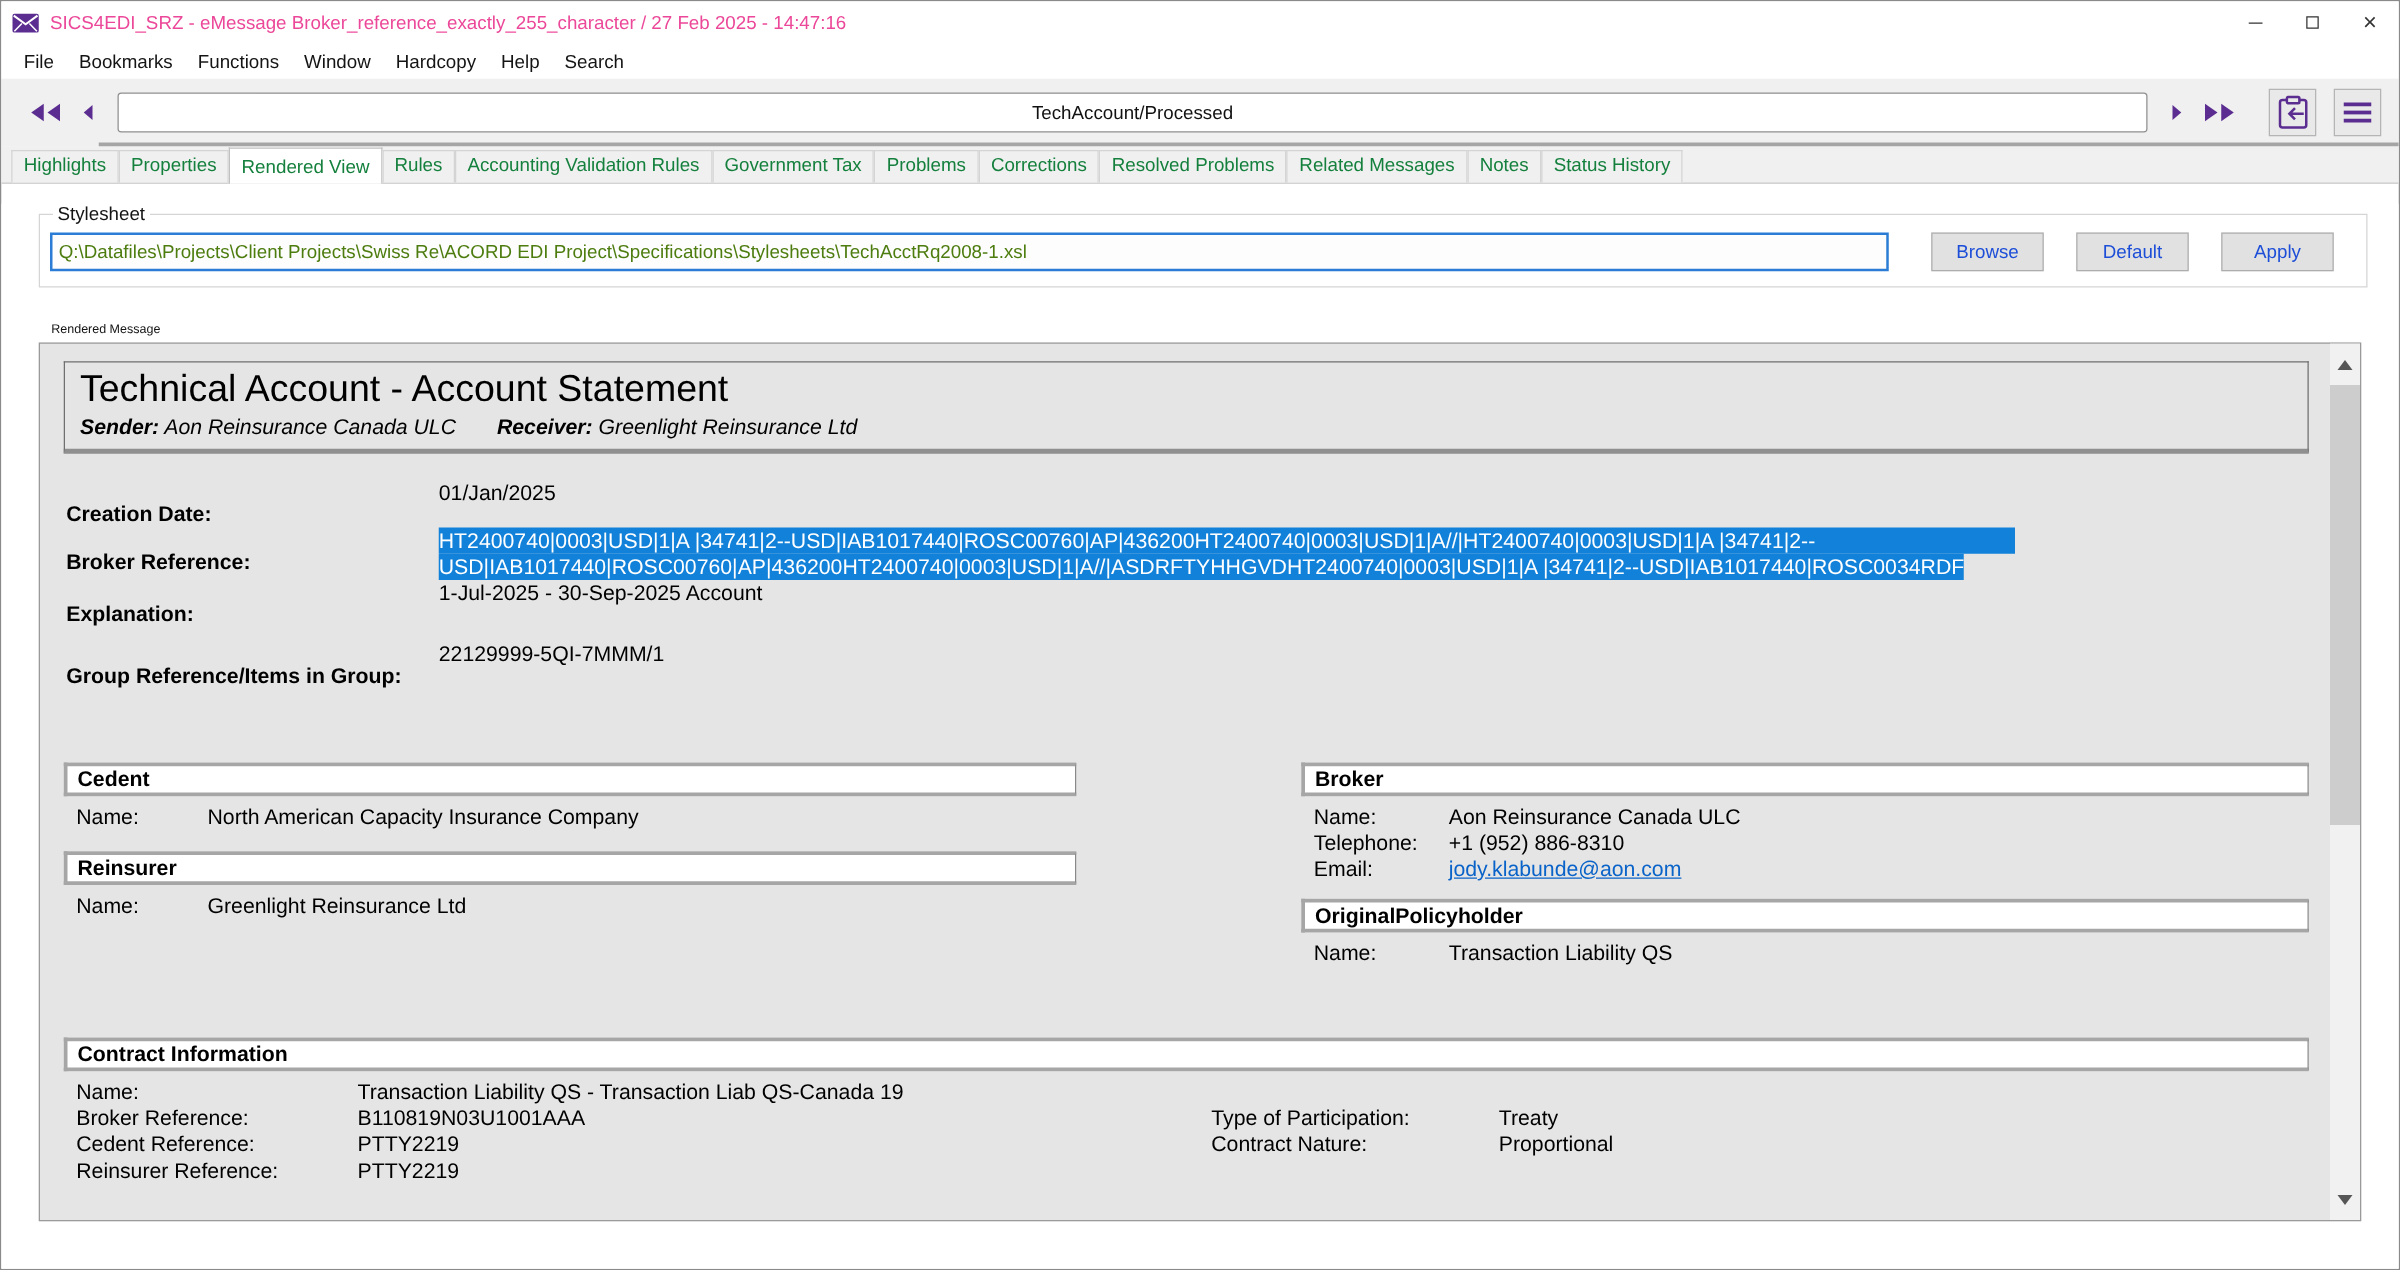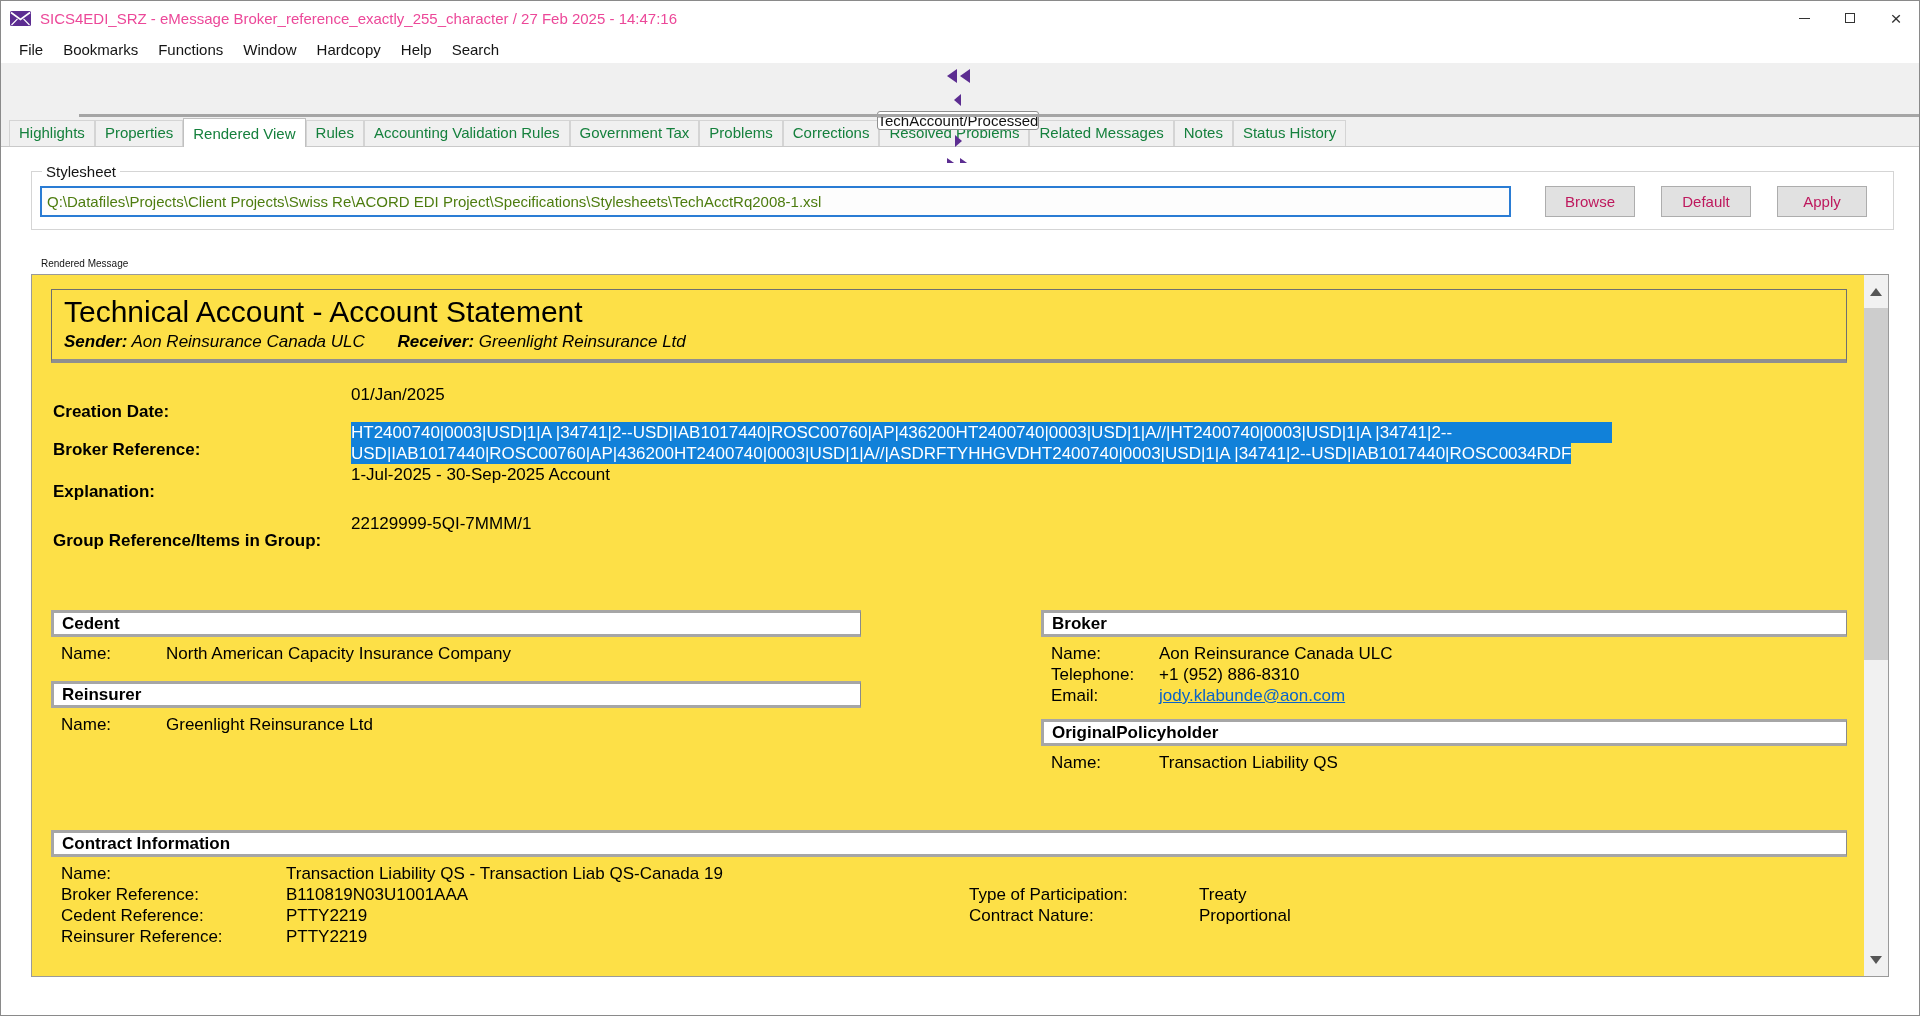--- a/index.html
+++ b/index.html
@@ -15,42 +15,42 @@
   .wbtn { width:46px; height:34px; display:flex; align-items:center; justify-content:center; cursor:default; }
   .glyph-min { width:11px; height:1px; background:#333; display:block; }
   .glyph-max { width:10px; height:10px; border:1px solid #333; display:block; }
   .glyph-close { font-size:19px; color:#333; line-height:1; }
 
   
   .menubar { height:28px; display:flex; align-items:center; background:#fff; padding-left:8px; }
   .menu-item { font-size:15px; color:#141414; padding:4px 10px; }
 
   
-  .toolbar { height:54px; background:#f0f0f0; display:flex; align-items:center; padding:0 14px 0 18px; position:relative;flex-direction:column; }
+  .toolbar { height:54px; background:#f0f0f0; display:flex; align-items:center; padding:0 14px 0 18px; position:relative; }
   .toolbar:after { content:""; position:absolute; left:78px; right:0; bottom:0; height:3px; background:#a5a5a5; }
   .nav-arrow { display:flex; align-items:center; padding:4px; margin-right:8px; }
   .nav-path { flex:1; height:32px; background:#fff; border:1px solid #8f8f8f; border-radius:3px; display:flex; align-items:center; justify-content:center; margin:0 14px 0 6px; }
   .nav-path span { font-size:15px; color:#111; }
   .tool-btn { width:38px; height:38px; background:#e9e9e9; border:1px solid #b5b5b5; display:flex; align-items:center; justify-content:center; margin-left:14px; }
 
   
   .tabs { height:30px; background:#f0f0f0; display:flex; align-items:flex-end; padding-left:8px; border-bottom:1px solid #c9c9c9; }
   .tab { font-size:15px; color:#15803d; background:#f0f0f0; border:1px solid #d4d4d4; border-bottom:none; padding:3px 9px 5px; white-space:nowrap; }
   .tab.active { background:#fff; padding-top:6px; margin-bottom:-1px; border-color:#c0c0c0; }
 
   
   .content { background:#fff; height:868px; position:relative; }
   fieldset.stylesheet-group { margin:16px 25px 0 30px; border:1px solid #d5d5d5; padding:6px 26px 12px 8px; }
   fieldset.stylesheet-group legend { font-size:15px; color:#141414; padding:0 4px; margin-left:2px; }
   .ss-row { display:flex; align-items:center; }
   .ss-input { flex:1; height:31px; border:2px solid #2a7cd4; background:#fdfdfd; font-family:"Liberation Sans","DejaVu Sans",sans-serif; font-size:15px; color:#4d7c0f; padding:0 5px; margin-right:8px; outline:none; }
-  .btn { width:90px; height:31px; background:#e1e1e1; border:1px solid #adadad; font-family:"Liberation Sans","DejaVu Sans",sans-serif; font-size:15px; color:#be185d; margin-left:26px; }
+  .btn { width:90px; height:31px; background:#e1e1e1; border:1px solid #adadad; font-family:"Liberation Sans","DejaVu Sans",sans-serif; font-size:15px; color:#1d4ed8; margin-left:26px; }
 
   .rm-label { font-size:10px; color:#141414; margin:28px 0 5px 40px; }
-  .rm-box { margin-left:30px; width:1858px; height:703px; border:1px solid #9a9a9a; position:relative; background:#fde047; }
+  .rm-box { margin-left:30px; width:1858px; height:703px; border:1px solid #9a9a9a; position:relative; background:#e5e5e5; }
 
   
   .rm-scrollbar { position:absolute; top:0; right:0; width:24px; height:100%; background:#f1f1f1; }
   .sb-btn { position:absolute; left:0; width:24px; height:33px; display:flex; align-items:center; justify-content:center; background:#f1f1f1; }
   .sb-btn.up { top:0; } .sb-btn.down { bottom:0; }
   .arr-up { width:0; height:0; border-left:6px solid transparent; border-right:6px solid transparent; border-bottom:8px solid #565656; }
   .arr-down { width:0; height:0; border-left:6px solid transparent; border-right:6px solid transparent; border-top:8px solid #565656; }
   .sb-thumb { position:absolute; left:0; top:33px; width:24px; height:352px; background:#cdcdcd; }
 
   

